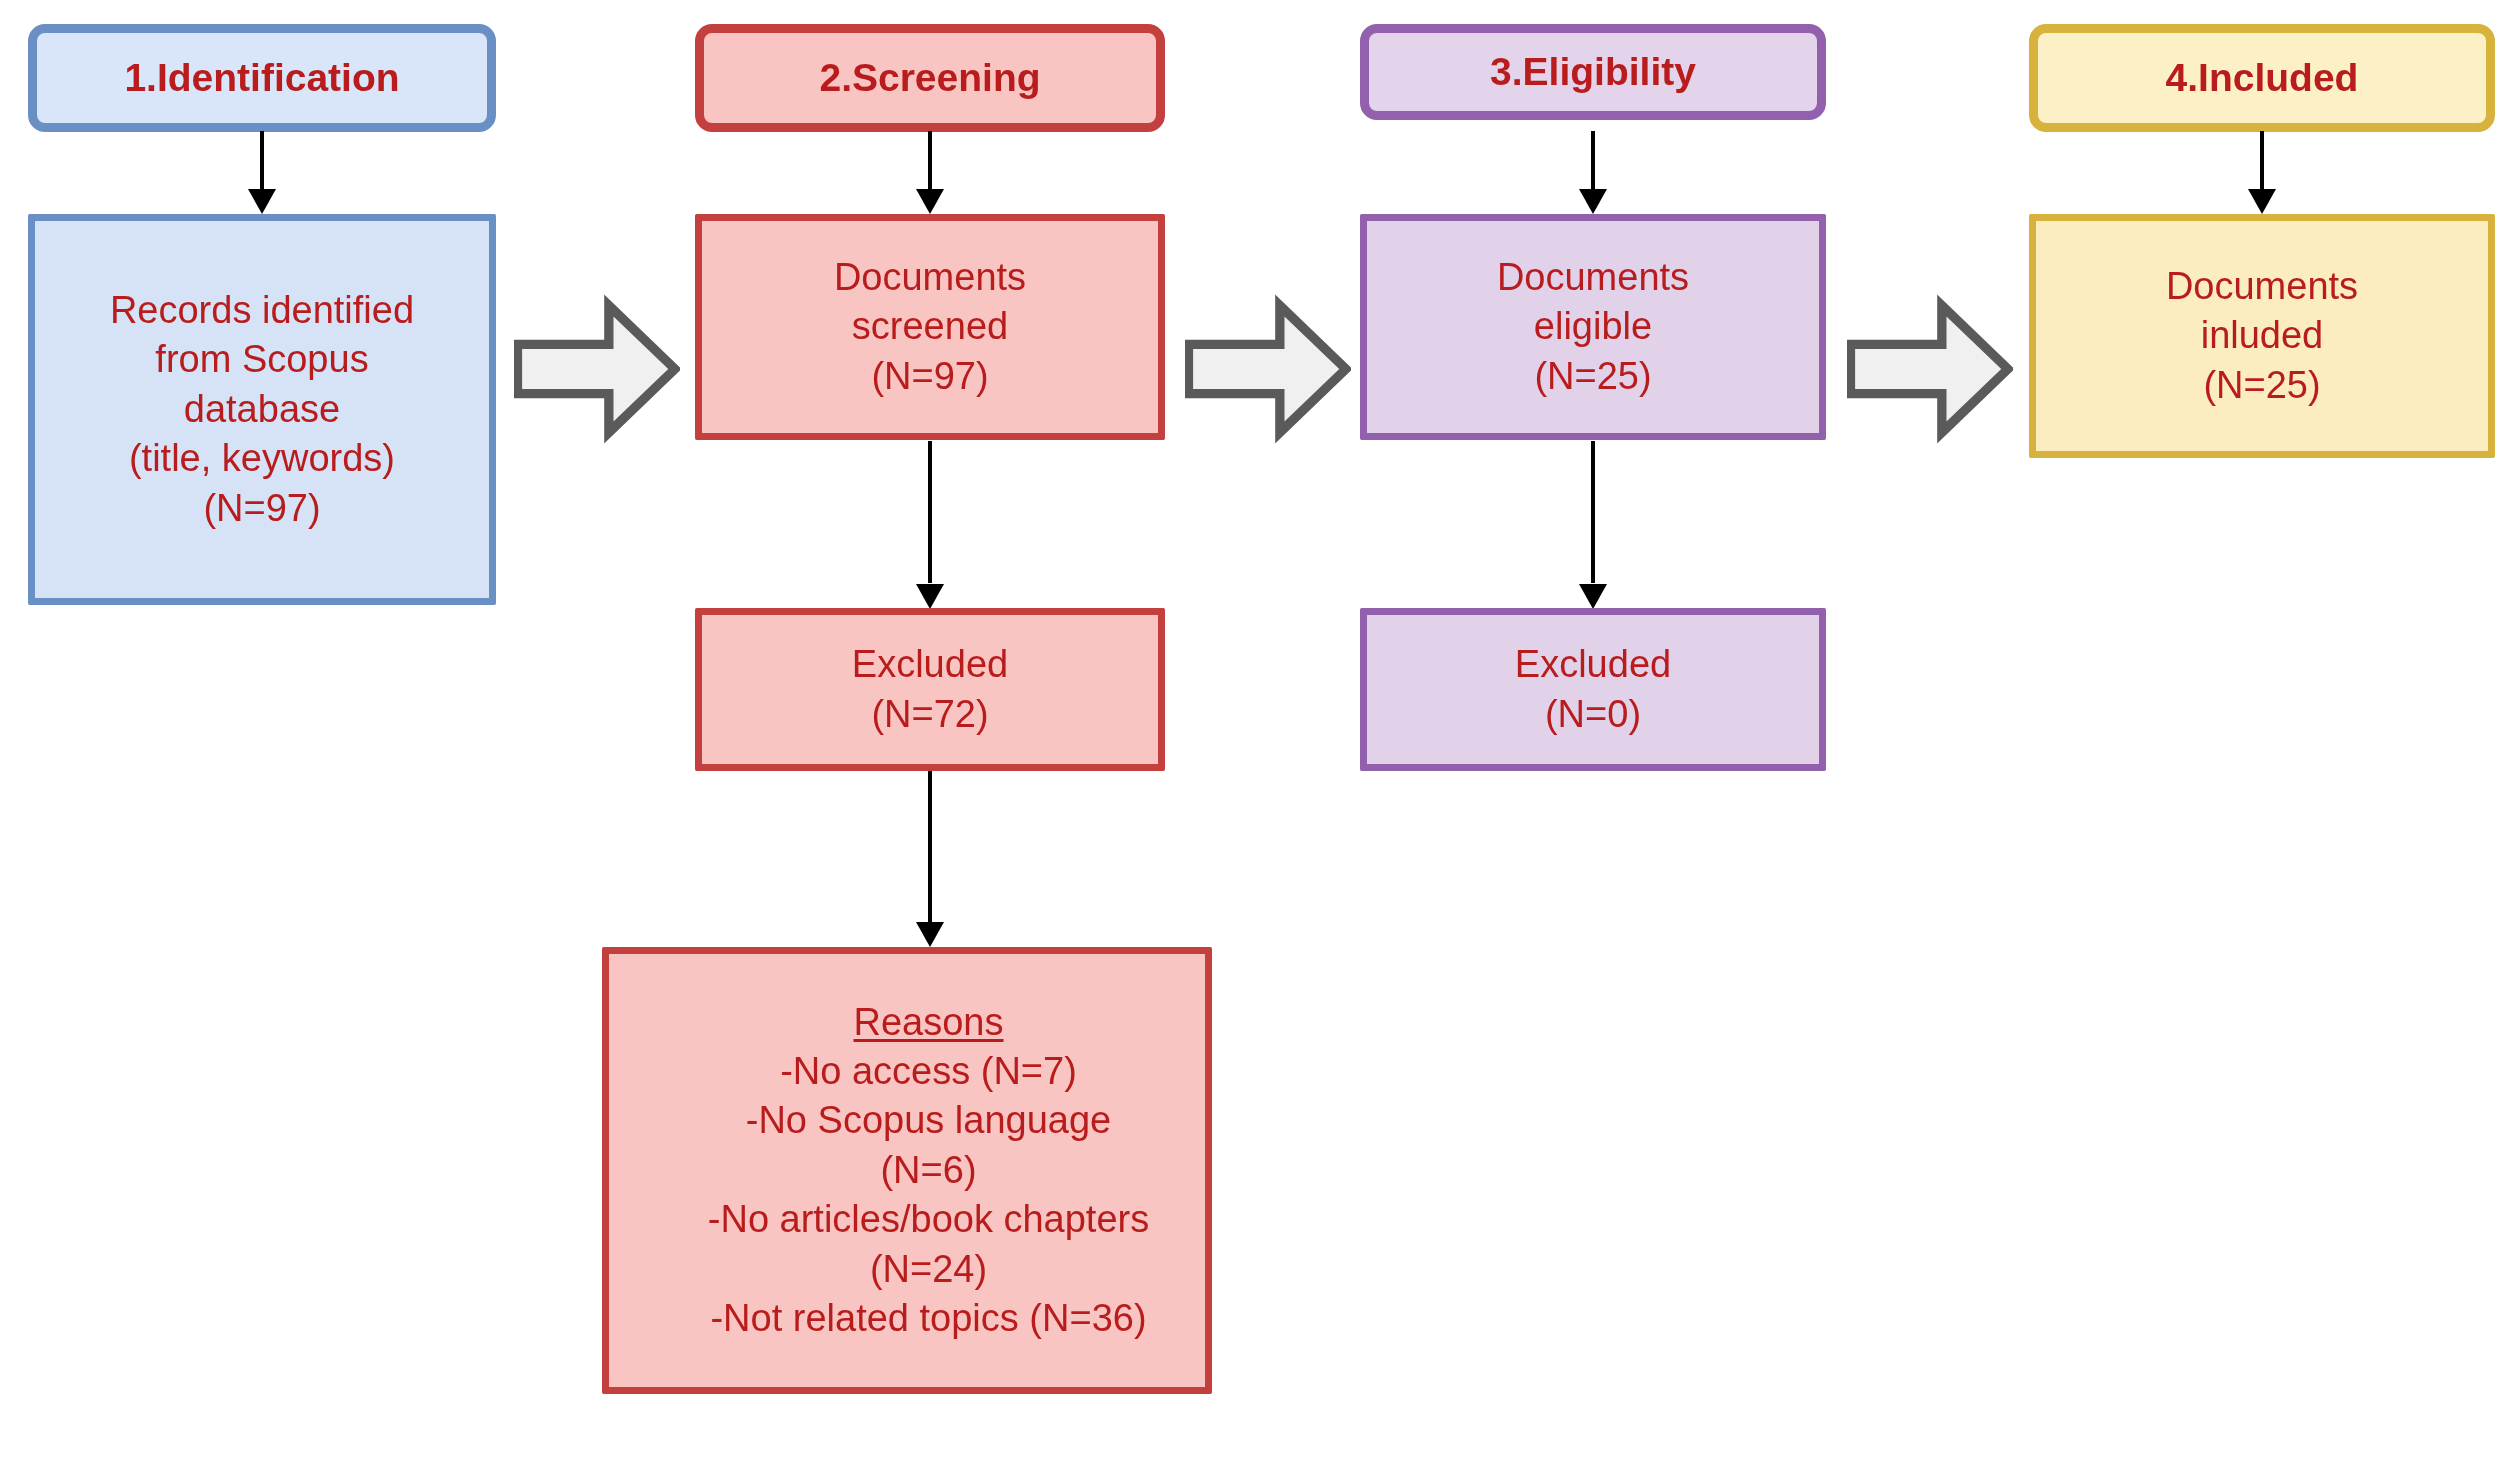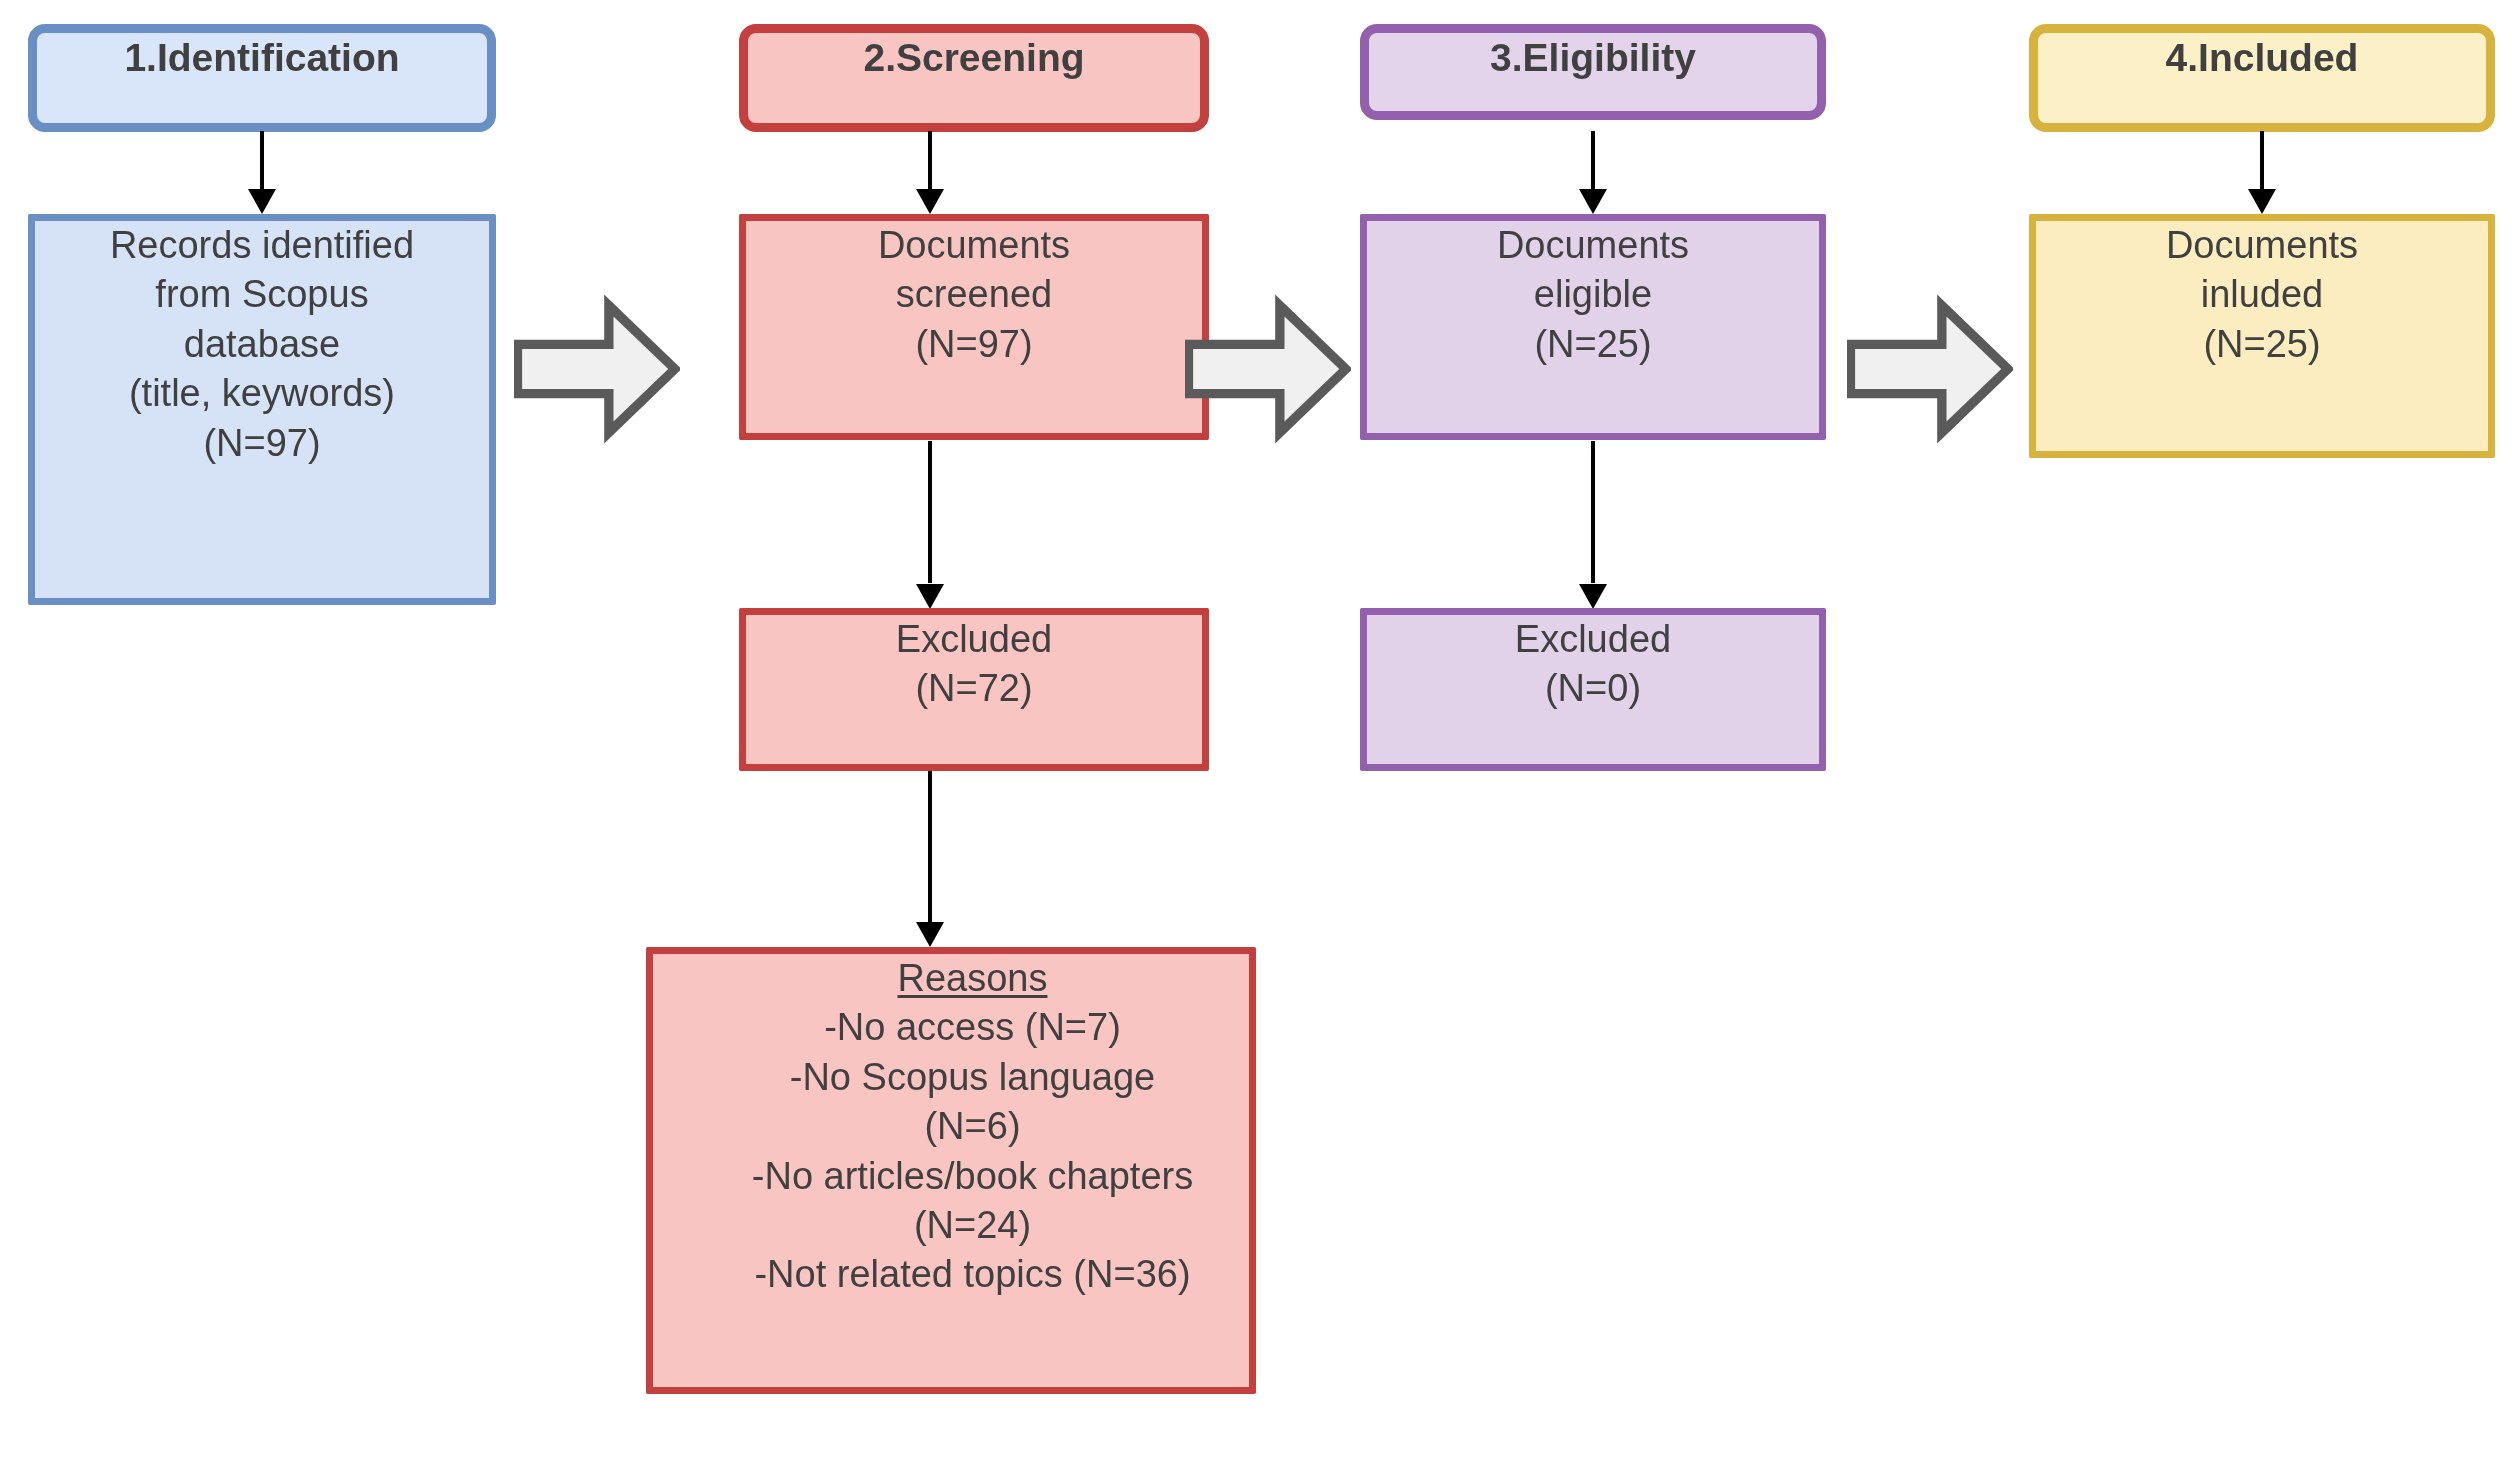--- a/index.html
+++ b/index.html
@@ -1,30 +1,30 @@
 <!DOCTYPE html>
 <html style="font-size:13.6px"><head>
 <meta charset="utf-8">
 <style>
   html,body{margin:0;padding:0;background:#ffffff;}
   body{width:2512px;height:1465px;position:relative;overflow:hidden;
        font-family:"Liberation Sans","DejaVu Sans",sans-serif;}
   #canvas{position:absolute;left:0;top:0;width:2512px;height:1465px;background:#fff;}
 
   
-  .box{position:absolute;box-sizing:border-box;display:flex;
-       justify-content:center;text-align:center;color:#404040;line-height:1.30;}
+  .box{position:absolute;box-sizing:border-box;display:flex;align-items:center;
+       justify-content:center;text-align:center;color:#b91c1c;line-height:1.30;}
   .hdr{border-radius:17px;font-weight:bold;font-size:39px;}
   .body{border-radius:1.7px;font-size:38px;}
 
   
   .c-blue{background:#d6e3f7;border:7.6px solid #6a8fc4;}
   .c-blue.hdr{background:#d9e5f8;border:9.3px solid #6a8fc4;}
   
-  .c-red{background:#f8c5c2;border:7.6px solid #c3403f;margin-left:44px;}
+  .c-red{background:#f8c5c2;border:7.6px solid #c3403f;}
   .c-red.hdr{background:#f8c5c2;border:9.3px solid #c3403f;}
   
   .c-purple{background:#e1d2ea;border:7.6px solid #9260ad;}
   .c-purple.hdr{background:#e3d4ec;border:9.3px solid #9260ad;}
   
   .c-yellow{background:#fbedbf;border:7.6px solid #d7b23c;}
   .c-yellow.hdr{background:#fcf0c6;border:9.3px solid #d7b23c;}
 
   .lines{display:block;}
   .lines .ln{display:block;white-space:nowrap;}

